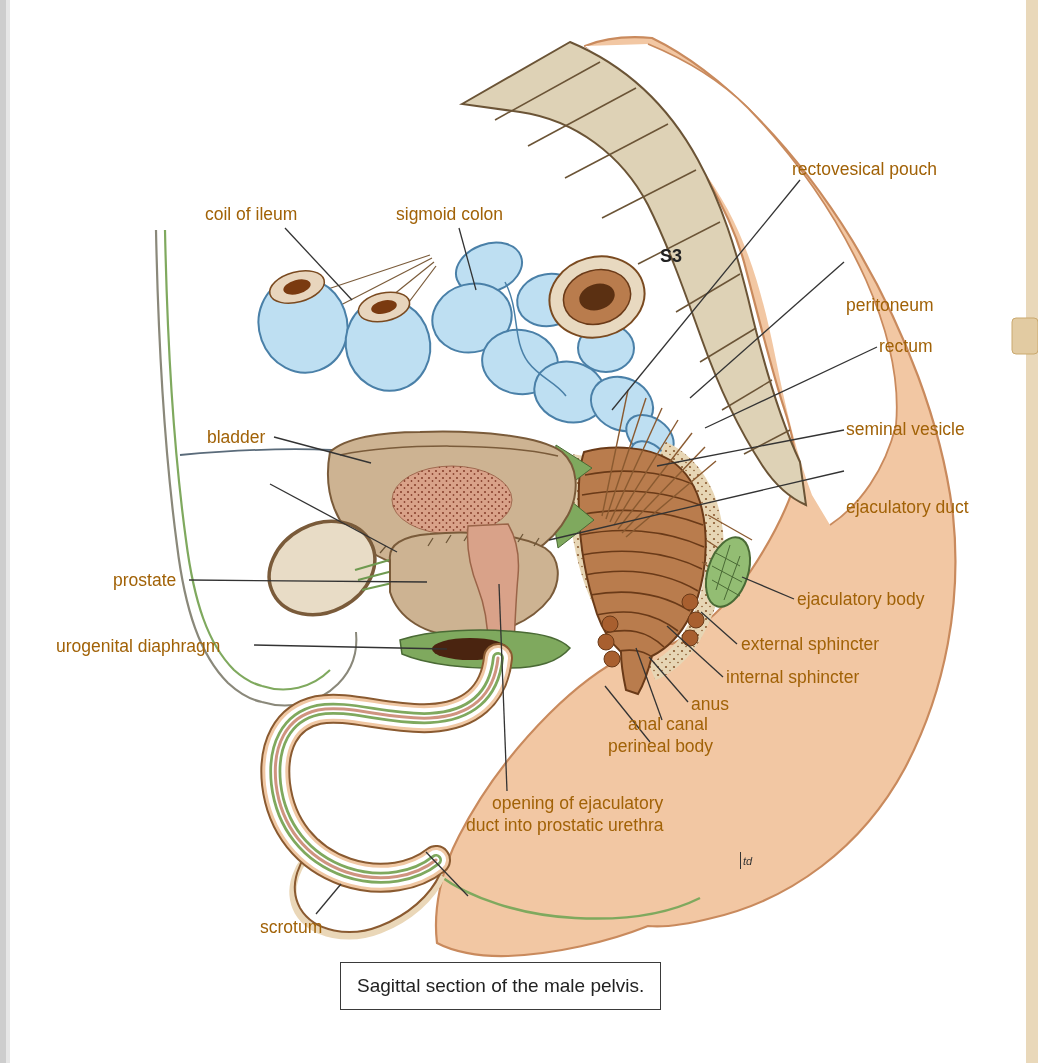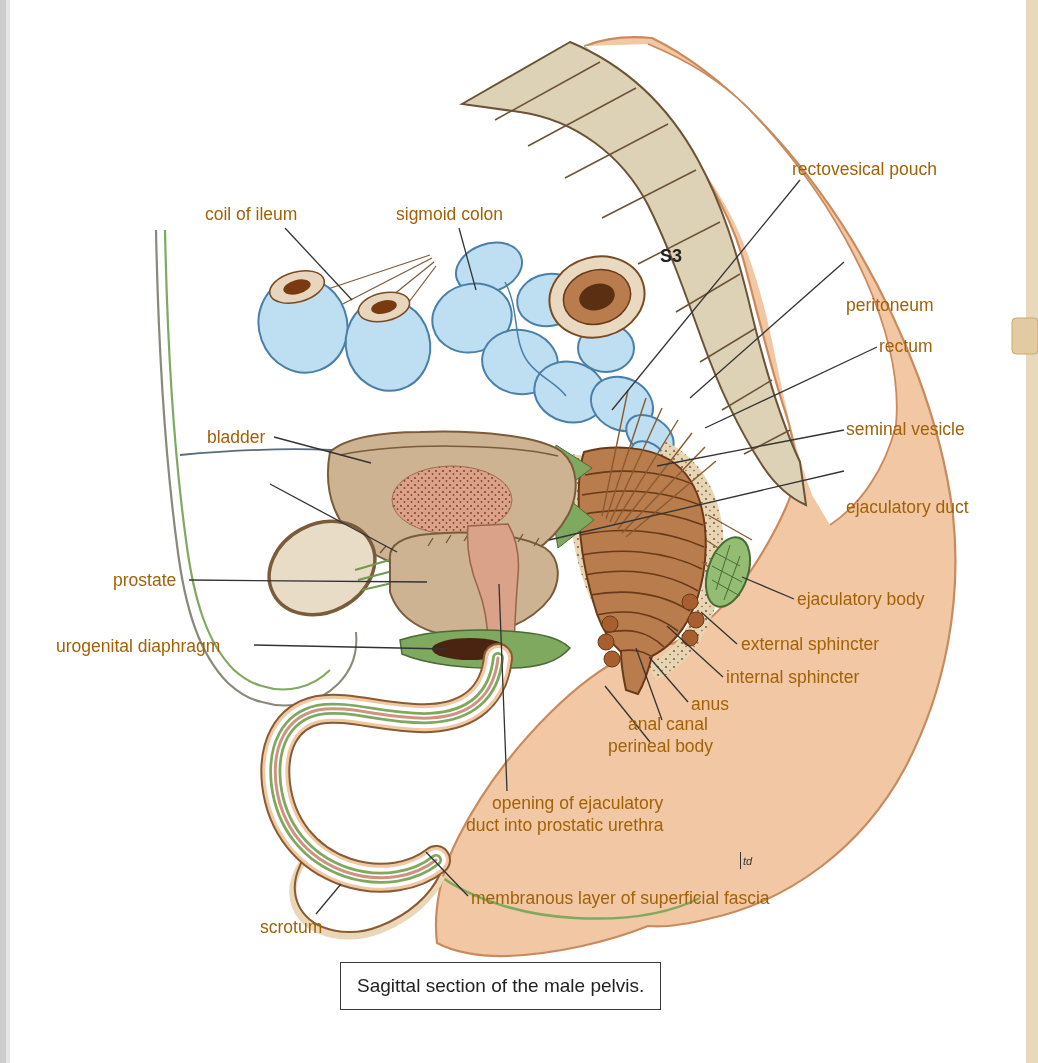--- a/index.html
+++ b/index.html
@@ -288,20 +288,19 @@
 <div class="lbl" style="left:113px;top:570px;">prostate</div>
 <div class="lbl" style="left:56px;top:636px;">urogenital diaphragm</div>
 <div class="lbl" style="left:797px;top:589px;">ejaculatory body</div>
 <div class="lbl" style="left:741px;top:634px;">external sphincter</div>
 <div class="lbl" style="left:726px;top:667px;">internal sphincter</div>
 <div class="lbl" style="left:691px;top:694px;">anus</div>
 <div class="lbl" style="left:628px;top:714px;">anal canal</div>
 <div class="lbl" style="left:608px;top:736px;">perineal body</div>
 <div class="lbl" style="left:448px;top:793px;margin-left:44px;">opening of ejaculatory</div>
 <div class="lbl" style="left:466px;top:815px;">duct into prostatic urethra</div>
-<div class="lbl" style="left:471px;top:888px;">membranous layer of superficial fascia</div>
 <div class="lbl" style="left:260px;top:917px;">scrotum</div>
 
 <div class="sig">td</div>
 
 <div class="caption">Sagittal section of the male pelvis.</div>
 
 </div>
 
 </body></html>

